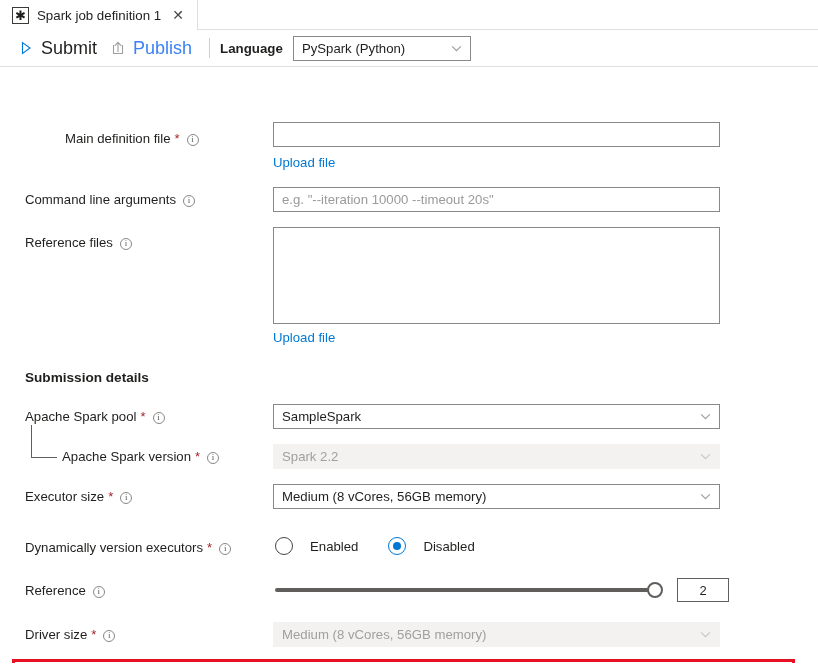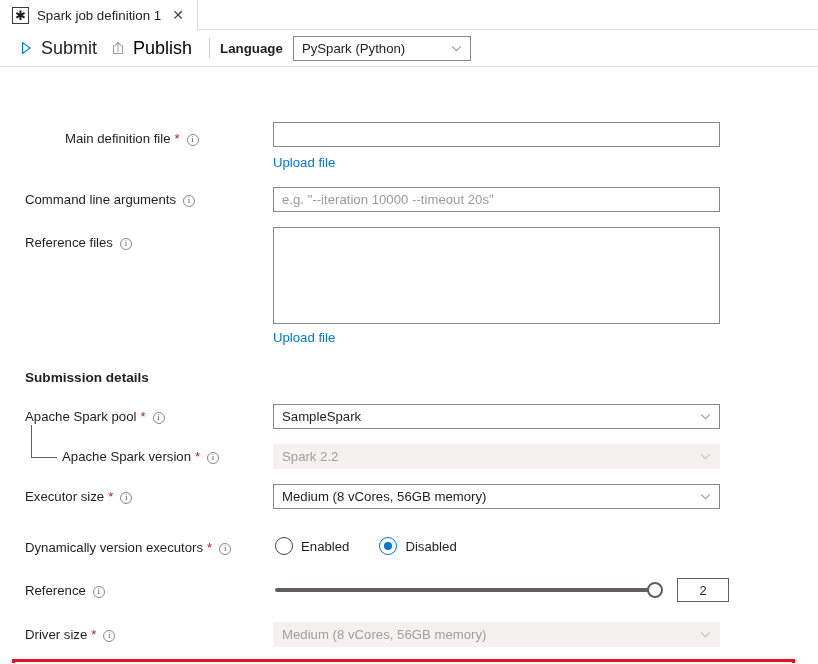--- a/index.html
+++ b/index.html
@@ -68,21 +68,21 @@
     align-items: center;
     gap: 7px;
     height: 28px;
     padding: 0 9px 0 4px;
     font-size: 18px;
     color: #201f1e;
     cursor: pointer;
     white-space: nowrap;
     justify-content: center;
   }
-  .tb-btn.disabled { color: #000000; cursor: default; }
+  .tb-btn.disabled { color: #3b82f6; cursor: default; }
   .tb-ico { width: 16px; height: 16px; display:block; flex:none; }
   .tb-sep {
     width: 1px; height: 20px;
     background: #d0cece;
     margin: 0 10px 0 8px;
   }
   .lang-label {
     font-size: 13.3px;
     font-weight: bold;
     color: #201f1e;
@@ -167,21 +167,21 @@
   }
   .chev { width: 13px; height: 13px; flex: none; }
   .link {
     font-size: 13.2px;
     color: #0078d4;
     cursor: pointer;
   }
 
   
   .radios { display: flex; align-items: center; gap: 30px; }
-  .radio { display: flex; align-items: center; gap: 8px; cursor: pointer; }
+  .radio { display: flex; align-items: center; gap: 17px; cursor: pointer; }
   .rdot {
     width: 18px; height: 18px;
     border-radius: 50%;
     border: 1.6px solid #484644;
     flex: none;
     display: flex; align-items: center; justify-content: center;
   }
   .rdot.on { border-color: #0078d4; }
   .rdot.on::after {
     content: "";

